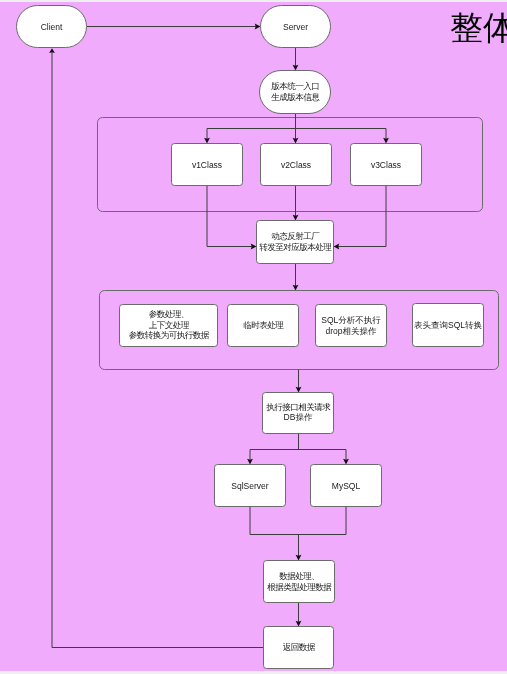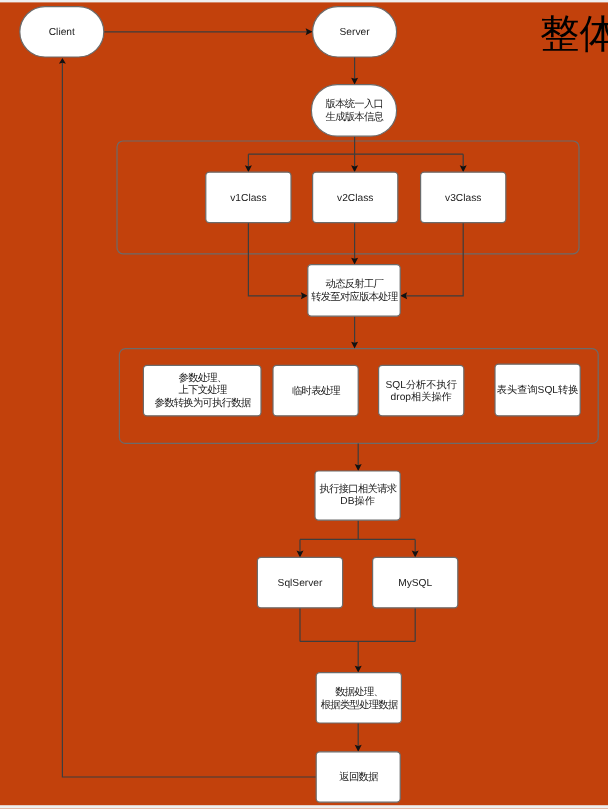--- a/index.html
+++ b/index.html
@@ -1,19 +1,19 @@
 <!DOCTYPE html>
 <html><head>
 <meta charset="utf-8">
 <title>整体</title>
 <style>
   html,body{margin:0;padding:0;background:#ffffff;}
   body{width:507px;height:674px;overflow:hidden;
        font-family:"Liberation Sans","DejaVu Sans",sans-serif;}
-  #page{position:relative;width:507px;height:674px;background:#c2410c;overflow:hidden;}
+  #page{position:relative;width:507px;height:674px;background:#f0abfc;overflow:hidden;}
   .edge-band{position:absolute;left:0;width:507px;background:#efefef;}
   .edge-band.top{top:0;height:2px;}
   .edge-band.bottom{top:671px;height:3px;}
   svg.flow{position:absolute;left:0;top:0;display:block;}
   .shape{fill:#ffffff;stroke:#6b6b6b;stroke-width:1;}
   .container-shape{fill:none;stroke:#6b6b6b;stroke-width:1;}
   .conn{fill:none;stroke:#3d3d3d;stroke-width:1;}
   .arrowhead{fill:#111111;stroke:none;}
   .lbl{font-family:"Liberation Sans","DejaVu Sans",sans-serif;
        font-size:8.5px;fill:#1a1a1a;text-anchor:middle;}

